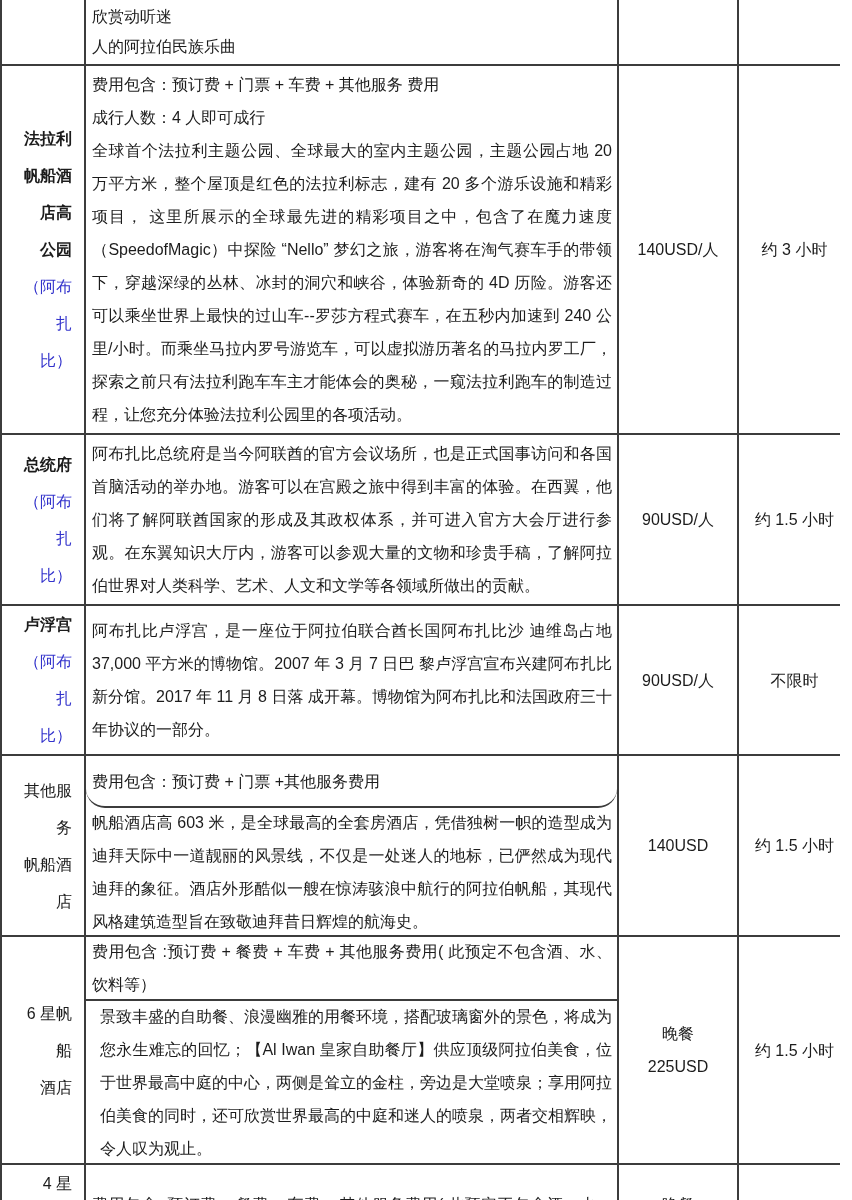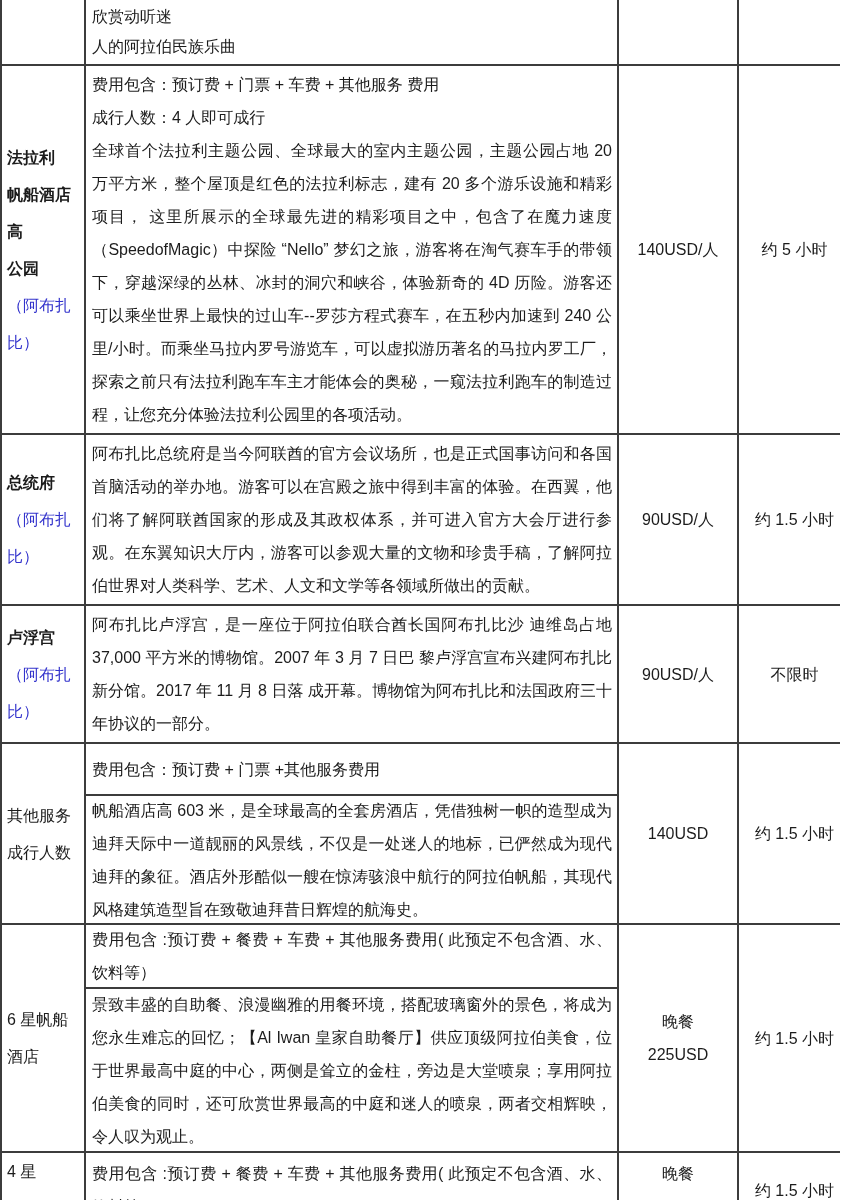--- a/index.html
+++ b/index.html
@@ -29,47 +29,47 @@
   
   tr.row-0 td{height:61px;}
   tr.row-1 td{height:356px;margin-left:35px;}
   tr.row-2 td{height:160px;}
   tr.row-3 td{height:129px;}
   tr.row-4 td{height:181px;}
   tr.row-5 td{height:228px;}
   tr.row-6 td{height:62px;}
 
   td.name-cell{
-    text-align:left;
+    text-align:right;
     font-size:16px;
     line-height:37px;
-    padding:0 5px;
+    padding:0 12px;
   }
   .name-block.bold .name-line{font-weight:bold;}
   .name-sub-line{color:var(--blue);}
 
   td.desc-cell{padding:0;}
   .desc-sub{
     display:flex;flex-direction:column;justify-content:center;
     padding:2px 5px 2px 6px;
     box-sizing:border-box;
   }
   .desc-sub:not(:last-child){border-bottom:2px solid var(--border);}
   .desc-para{
     margin:0;
     font-size:16px;
     line-height:33px;
     text-align:justify;
   }
   tr.row-0 .desc-para{line-height:30px;text-align:left;}
   
-  tr.row-4 .desc-sub-0{height:52px;}
+  tr.row-4 .desc-sub-0{height:52px;border-radius:19px;}
   tr.row-4 .desc-sub-1{height:127px;}
   tr.row-5 .desc-sub-0{height:64px;}
-  tr.row-5 .desc-sub-1{height:162px;}
+  tr.row-5 .desc-sub-1{height:162px;margin-left:8px;}
   tr.row-6 .desc-sub-0{height:62px;}
 
   td.price-cell, td.time-cell{
     text-align:center;
     font-size:16px;
     line-height:33px;
     padding:0 2px;
   }
 </style>
 </head>
@@ -111,21 +111,21 @@
             <div class="desc-sub desc-sub-0">
               <p class="desc-para">费用包含：预订费 + 门票 + 车费 + 其他服务 费用</p>
               <p class="desc-para">成行人数：4 人即可成行</p>
               <p class="desc-para">全球首个法拉利主题公园、全球最大的室内主题公园，主题公园占地 20 万平方米，整个屋顶是红色的法拉利标志，建有 20 多个游乐设施和精彩项目， 这里所展示的全球最先进的精彩项目之中，包含了在魔力速度（SpeedofMagic）中探险 “Nello” 梦幻之旅，游客将在淘气赛车手的带领下，穿越深绿的丛林、冰封的洞穴和峡谷，体验新奇的 4D 历险。游客还可以乘坐世界上最快的过山车--罗莎方程式赛车，在五秒内加速到 240 公里/小时。而乘坐马拉内罗号游览车，可以虚拟游历著名的马拉内罗工厂，探索之前只有法拉利跑车车主才能体会的奥秘，一窥法拉利跑车的制造过程，让您充分体验法拉利公园里的各项活动。</p>
             </div>
           </td>
           <td class="price-cell">
             <div class="price-line">140USD/人</div>
           </td>
           <td class="time-cell">
-            <div>约 5 小时</div>
+            <div>约 3 小时</div>
           </td>
         </tr>
         <tr class="row-2">
           <td class="name-cell">
             <div class="name-block bold">
               <div class="name-line">总统府</div>
               <div class="name-sub-line">（阿布扎</div>
               <div class="name-sub-line">比）</div>
             </div>
           </td>
@@ -158,21 +158,21 @@
             <div class="price-line">90USD/人</div>
           </td>
           <td class="time-cell">
             <div>不限时</div>
           </td>
         </tr>
         <tr class="row-4">
           <td class="name-cell">
             <div class="name-block">
               <div class="name-line">其他服务</div>
-              <div class="name-line">成行人数</div>
+              <div class="name-line">帆船酒店</div>
             </div>
           </td>
           <td class="desc-cell">
             <div class="desc-sub desc-sub-0">
               <p class="desc-para">费用包含：预订费 + 门票 +其他服务费用</p>
             </div>
             <div class="desc-sub desc-sub-1">
               <p class="desc-para">帆船酒店高 603 米，是全球最高的全套房酒店，凭借独树一帜的造型成为迪拜天际中一道靓丽的风景线，不仅是一处迷人的地标，已俨然成为现代迪拜的象征。酒店外形酷似一艘在惊涛骇浪中航行的阿拉伯帆船，其现代风格建筑造型旨在致敬迪拜昔日辉煌的航海史。</p>
             </div>
           </td>

